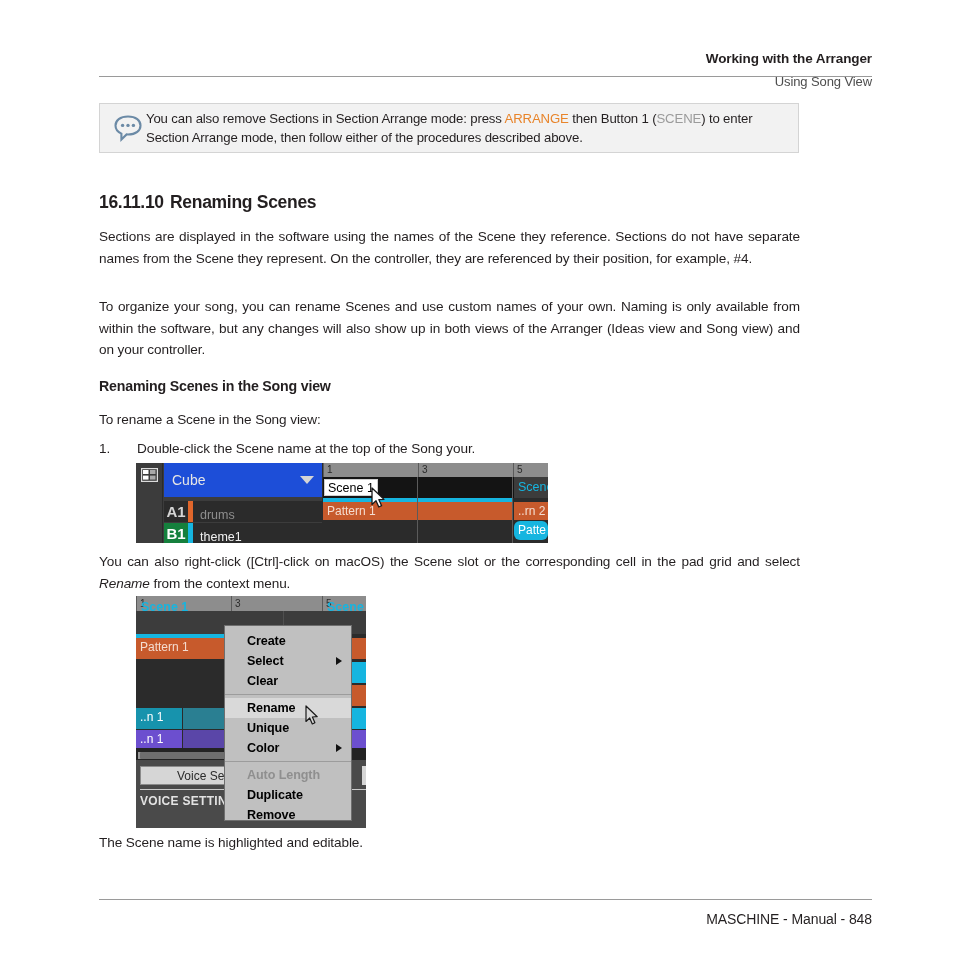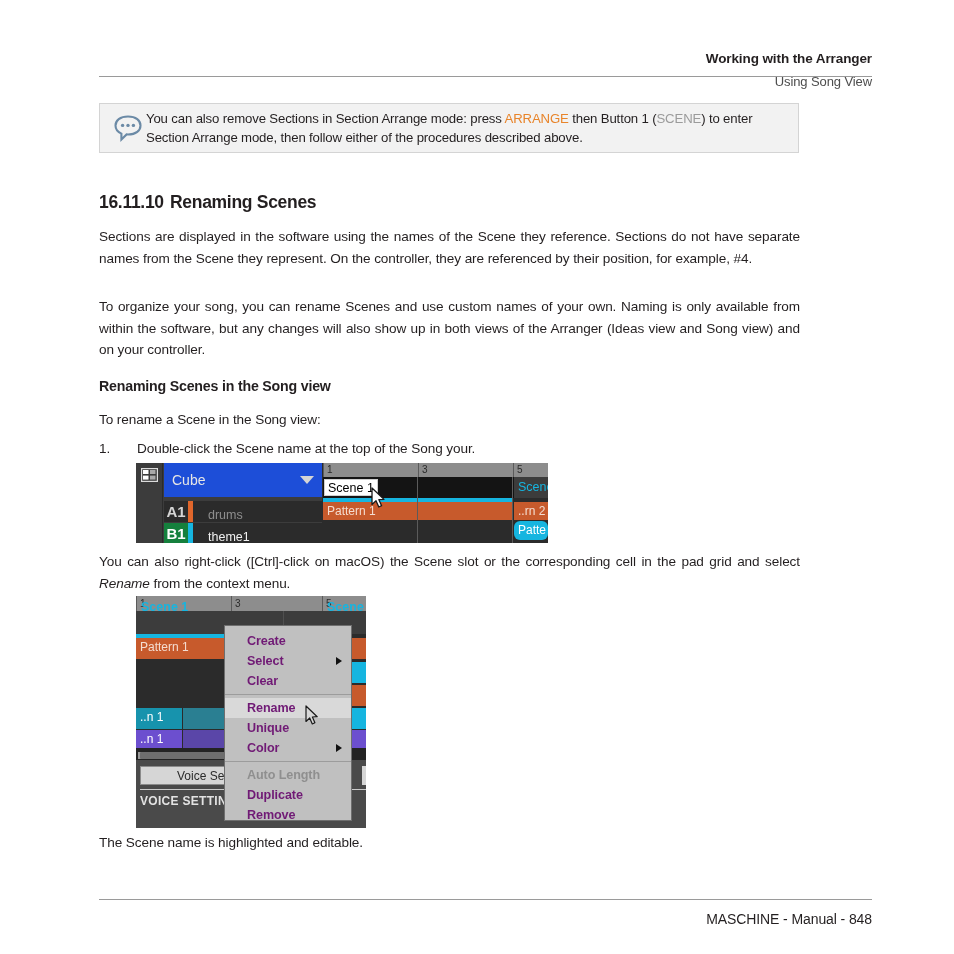--- a/index.html
+++ b/index.html
@@ -126,21 +126,21 @@
   .f1-row.r2 { top: 60px; background: #2b2b2b; }
   .f1-pad {
     width: 24px; height: 21px; display: flex; align-items: center;
     justify-content: center; font-size: 15px; font-weight: bold;
   }
   .f1-pad.a1 { background: #2b2b2b; color: #d5d5d5; }
   .f1-pad.b1 { background: #15803d; color: #ffffff; }
   .f1-accent { width: 5px; height: 21px; }
   .f1-accent.orange { background: #e0662b; }
   .f1-accent.cyan { background: #16b5e0; }
-  .f1-name { padding-left: 15px; font-size: 12.5px; margin-top: 7px; }
+  .f1-name { padding-left: 7px; font-size: 12.5px; margin-top: 7px; }
   .f1-name.dim { color: #8e8e8e; }
   .f1-name.bright { color: #f0f0f0; }
 
   .fig1-right { position: absolute; left: 187px; top: 0; width: 225px; height: 80px; }
   .f1-ruler {
     position: absolute; left: 0; top: 0; width: 225px; height: 14px;
     background: #8d8d8d;
   }
   .f1-tick {
     position: absolute; top: 0; height: 14px; color: #2b2b2b;
@@ -249,21 +249,21 @@
   }
 
   .ctxmenu {
     position: absolute; left: 224px; top: 625px;
     width: 128px; height: 196px;
     background: #c0c0c0; border: 1px solid #6e6e6e;
     z-index: 40; font-size: 12.6px;
   }
   .ctx-item {
     position: relative; height: 20px; line-height: 20px;
-    padding-left: 22px; color: #701a75; font-weight: bold;
+    padding-left: 22px; color: #000000; font-weight: bold;
     letter-spacing: -0.1px;
   }
   .ctx-item.hl { background: #d9d9d9; }
   .ctx-item.disabled { color: #8f8f8f; }
   .ctx-arrow {
     position: absolute; right: 9px; top: 6px;
     width: 0; height: 0;
     border-top: 4px solid transparent; border-bottom: 4px solid transparent;
     border-left: 6px solid #111111;
   }

